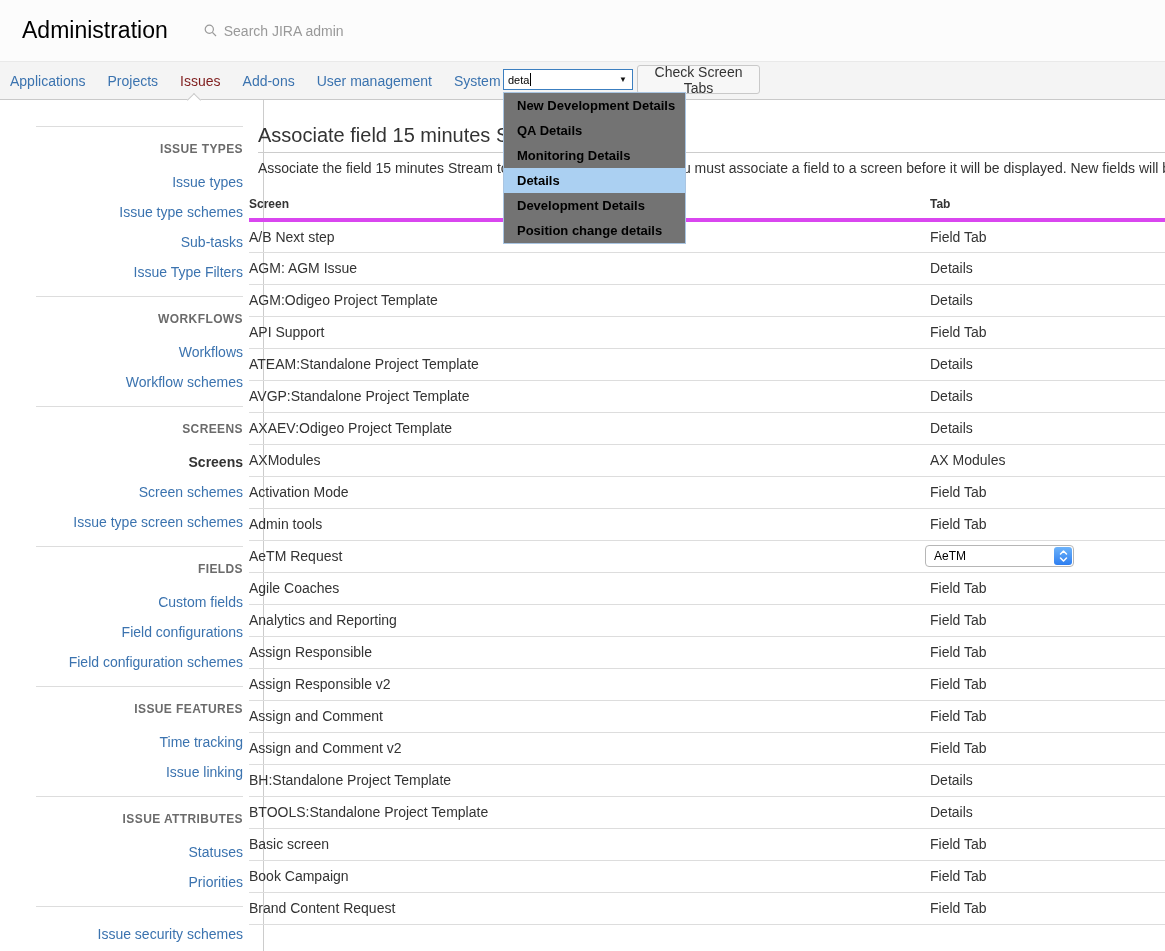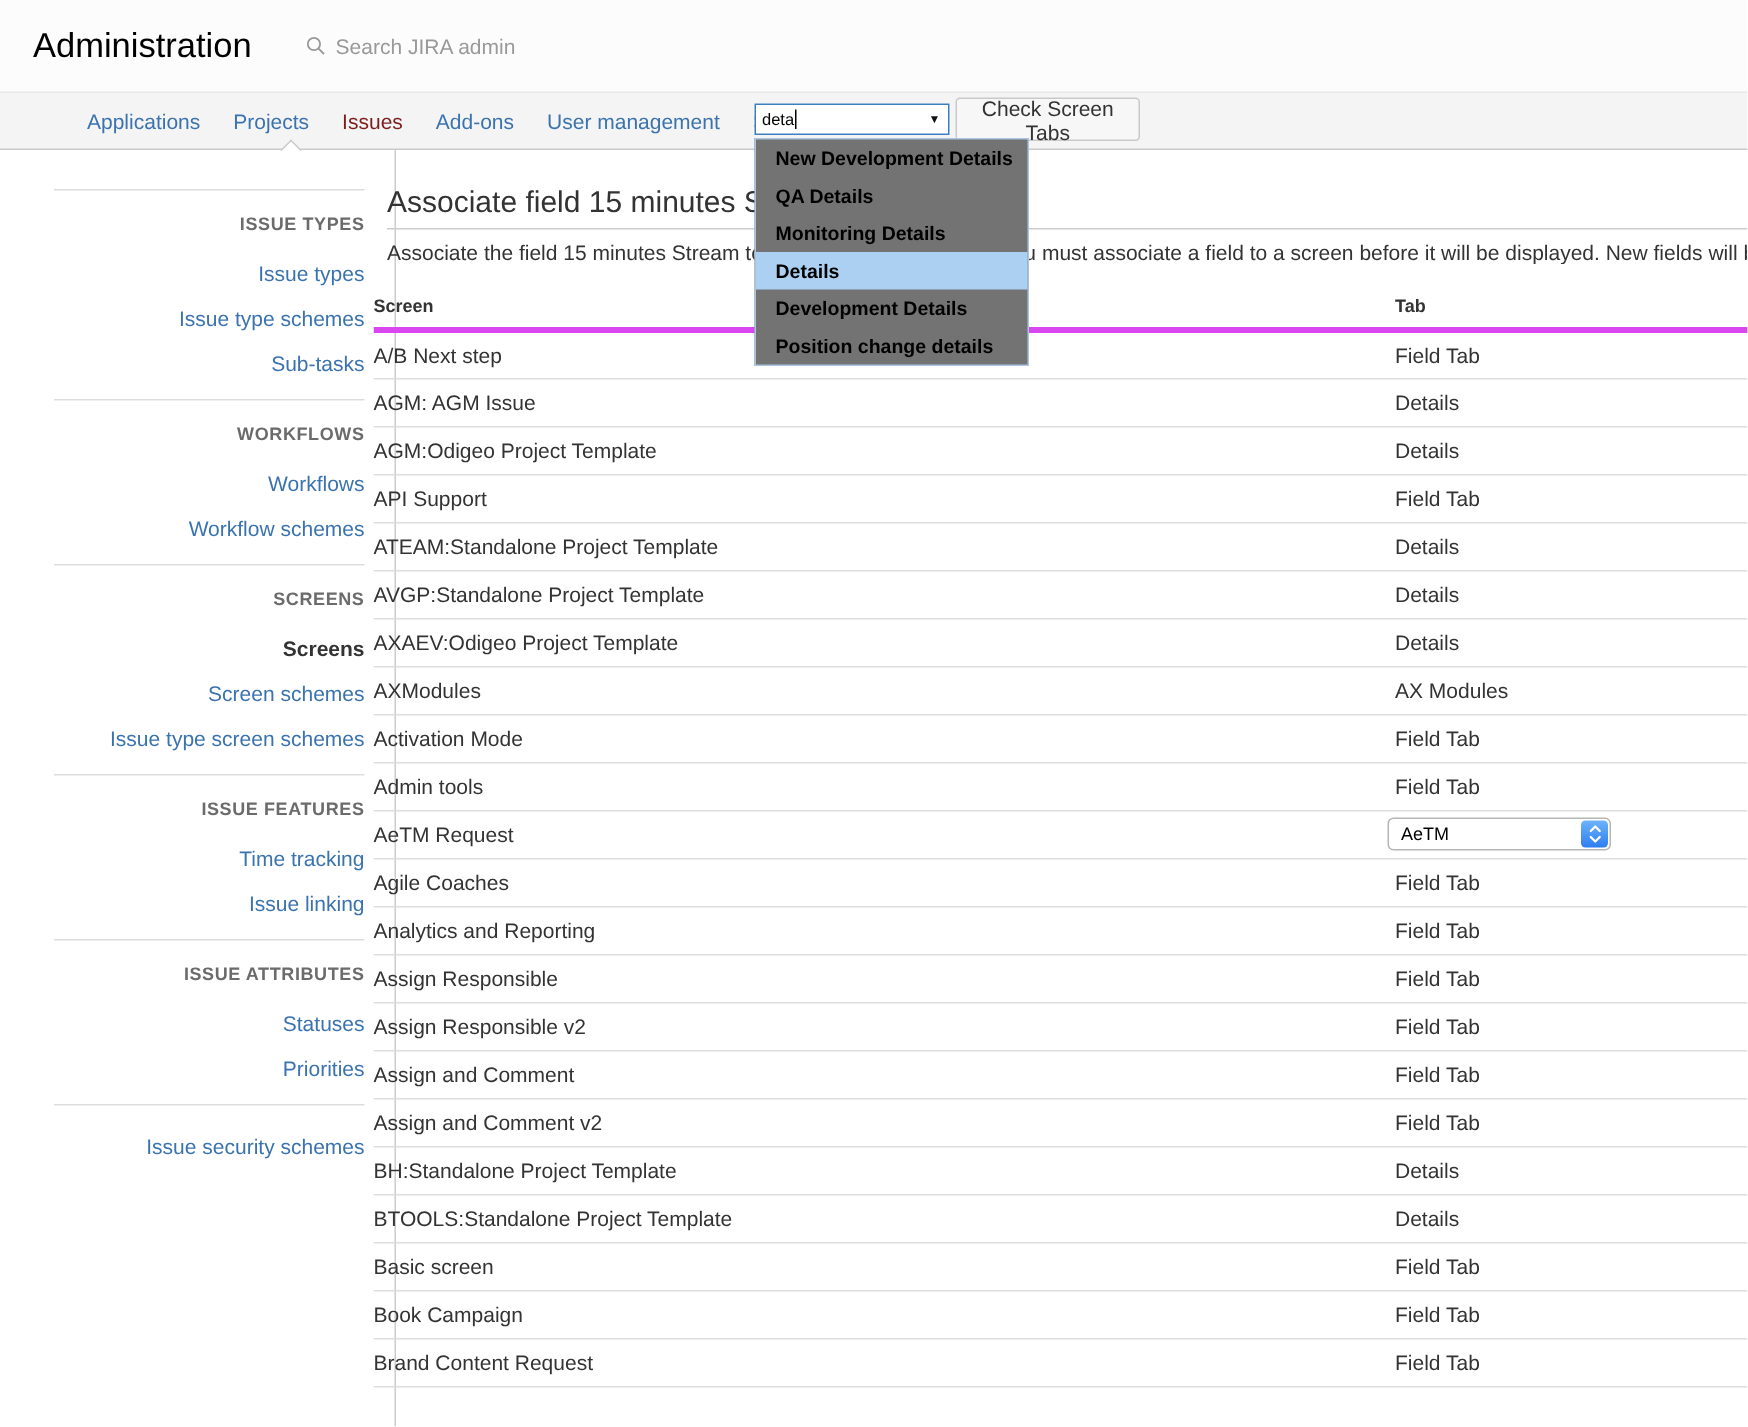--- a/index.html
+++ b/index.html
@@ -14,21 +14,21 @@
   .app-header { height:61px; background:#fcfcfc; display:flex; align-items:center; }
   .app-title { font-size:23px; font-weight:500; color:#000000; margin:0 0 0 22px; }
   .admin-search { display:flex; align-items:center; gap:7px; margin-left:36px;
                   font-size:14px; color:#999; cursor:text; }
 
   
   .navbar { position:relative; height:39px; background:#f4f4f4;
             border-top:1px solid #e9e9e9; border-bottom:1px solid #c9c9c9;
             display:flex; align-items:center; }
   .nav-item { font-size:14px; color:#3b73af; padding:0 11px; cursor:pointer; white-space:nowrap; }
-  .nav-item:first-child { padding-left:10px;margin-left:48px; }
+  .nav-item:first-child { padding-left:10px; }
   .nav-item.active { color:#7f1d1d; font-weight:normal; }
   .nav-notch { position:absolute; left:189px; bottom:-6px; width:10px; height:10px;
                background:#fff; border-left:1px solid #c9c9c9; border-top:1px solid #c9c9c9;
                transform:rotate(45deg); z-index:5; }
 
   
   .combo-input { position:absolute; left:503px; top:69px; width:130px; height:21px;
                  border:1px solid #3c7fc0; background:#fff; display:flex; align-items:center;
                  padding:0 5px 0 4px; z-index:60; cursor:text; }
   .combo-text { font-size:11px; color:#000; }
@@ -123,31 +123,38 @@
     <div class="dd-item">Development Details</div>
     <div class="dd-item">Position change details</div>
   </div>
 
 <aside class="sidebar" id="sidebar">
     <div class="side-sec first">
       <div class="side-heading">ISSUE TYPES</div>
       <a class="side-link">Issue types</a>
       <a class="side-link">Issue type schemes</a>
       <a class="side-link">Sub-tasks</a>
+      <a class="side-link">Issue Type Filters</a>
     </div>
     <div class="side-sec">
       <div class="side-heading">WORKFLOWS</div>
       <a class="side-link">Workflows</a>
       <a class="side-link">Workflow schemes</a>
     </div>
     <div class="side-sec">
       <div class="side-heading">SCREENS</div>
       <a class="side-link active">Screens</a>
       <a class="side-link">Screen schemes</a>
       <a class="side-link">Issue type screen schemes</a>
+    </div>
+    <div class="side-sec">
+      <div class="side-heading">FIELDS</div>
+      <a class="side-link">Custom fields</a>
+      <a class="side-link">Field configurations</a>
+      <a class="side-link">Field configuration schemes</a>
     </div>
     <div class="side-sec">
       <div class="side-heading">ISSUE FEATURES</div>
       <a class="side-link">Time tracking</a>
       <a class="side-link">Issue linking</a>
     </div>
     <div class="side-sec">
       <div class="side-heading">ISSUE ATTRIBUTES</div>
       <a class="side-link">Statuses</a>
       <a class="side-link">Priorities</a>

